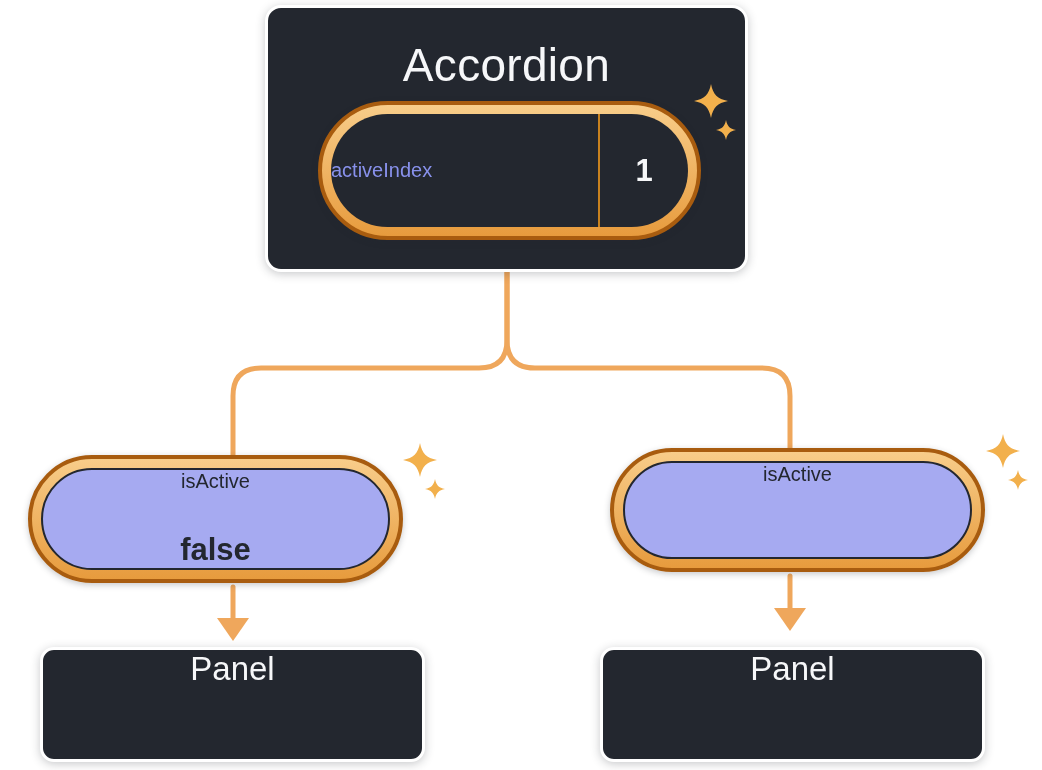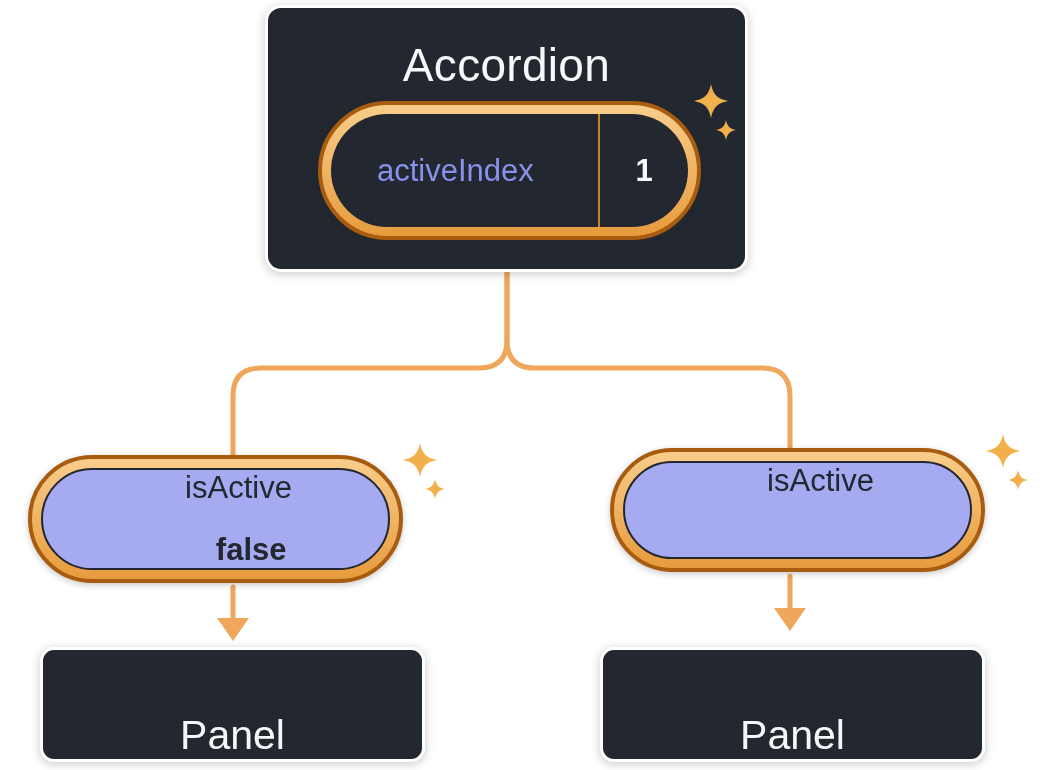--- a/index.html
+++ b/index.html
@@ -37,22 +37,22 @@
     box-shadow:0 2px 10px rgba(35,39,47,.25);
     box-sizing:border-box;
   }
   .accordion-box{left:265px;top:5px;width:483px;height:267px;}
   .node-title{
     margin-top:30px;text-align:center;
     font-size:46px;font-weight:500;color:var(--text-light);
     letter-spacing:.3px;
   }
   .panel{
-    display:flex;align-items:flex-end;justify-content:center;
-    font-size:41px;font-weight:500;color:var(--text-light);
+    display:flex;align-items:flex-start;justify-content:center;
+    font-size:33px;font-weight:500;color:var(--text-light);
     border-radius:14px;
   }
   .panel-left{left:40px;top:647px;width:385px;height:115px;}
   .panel-right{left:600px;top:647px;width:385px;height:115px;}
 
   .ring{
     position:absolute;
     border-radius:999px;
     border:4px solid var(--ring-outer);
     background:linear-gradient(180deg,var(--ring-light),var(--ring-mid));
@@ -67,29 +67,29 @@
   .pill-inner{
     width:100%;height:100%;
     border-radius:999px;
     display:flex;align-items:center;
     box-sizing:border-box;
     overflow:hidden;
   }
   .pill-inner.dark{background:var(--pill-dark-bg);}
   .pill-inner.purple{background:var(--pill-purple);border:2px solid var(--text-dark);flex-direction:column;}
 
-  .pill-label{flex:1;padding-left:46px;font-size:31px;white-space:nowrap;}
+  .pill-label{flex:1;font-size:20px;white-space:nowrap;}
   .pill-label.purple-text{color:var(--text-purple);}
   .pill-label.dark-text{color:var(--text-dark);}
   .divider{align-self:stretch;width:2px;}
   .divider.orange{background:var(--divider-orange);}
   .divider.dark{background:var(--text-dark);}
   .pill-value{text-align:center;font-weight:700;font-size:31px;}
   .pill-value.light-text{color:var(--text-light);width:88px;}
-  .pill-value.dark-text{color:var(--text-dark);width:142px;text-align:right;}
+  .pill-value.dark-text{color:var(--text-dark);width:142px;}
 
   .sparkles{position:absolute;width:56px;height:60px;}
   .sparkles .big{position:absolute;left:0;top:0;}
   .sparkles .small{position:absolute;left:22px;top:36px;}
   .sparkle-shape{fill:var(--sparkle);}
   .sp-top{left:694px;top:84px;}
   .sp-left{left:403px;top:443px;}
   .sp-right{left:986px;top:434px;}
 </style>
 </head>

